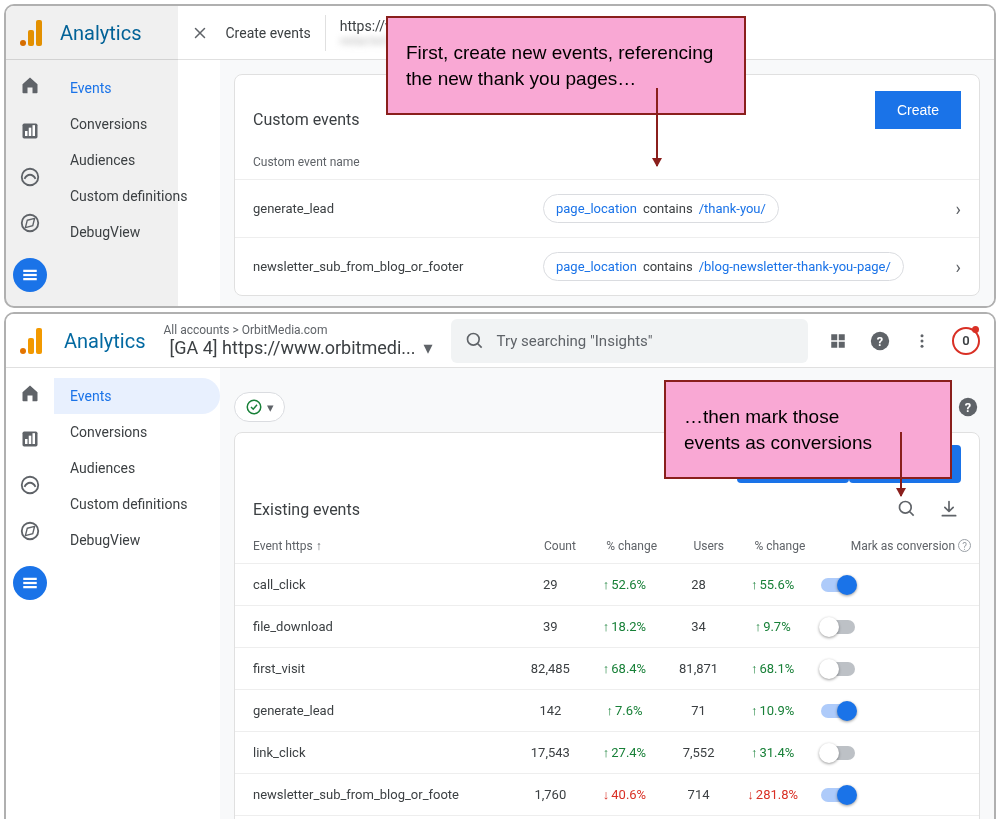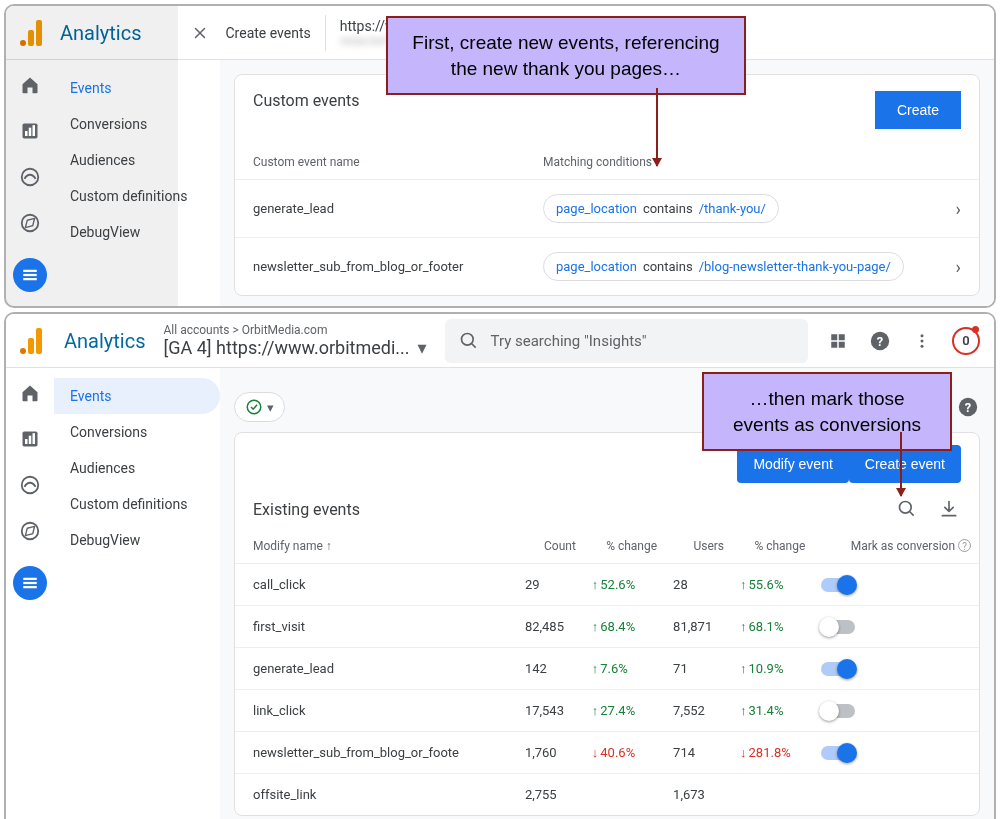--- a/index.html
+++ b/index.html
@@ -29,45 +29,45 @@
   .rail .ic{width:22px;height:22px;color:#5f6368;display:flex;align-items:center;justify-content:center;}
   .rail .ic.active{width:34px;height:34px;border-radius:50%;background:#1a73e8;color:#fff;}
   .navitem{padding:10px 16px;font-size:14px;color:#3c4043;cursor:pointer;white-space:nowrap;overflow:hidden;text-overflow:ellipsis;}
   .navitem.active{color:#1a73e8;font-weight:400;}
   .navitem.pill{background:#e8f0fe;border-radius:0 18px 18px 0;}
   .main{flex:1;min-width:0;background:#f8f9fa;padding:14px;}
   .card{background:#fff;border:1px solid #e0e0e0;border-radius:8px;}
   .row{position:relative;}
   .body{display:flex;}
   .create-btn{background:#1a73e8;color:#fff;border:none;border-radius:0;height:38px;padding:0 22px;font-size:14px;font-weight:500;cursor:pointer;}
-  .sec-head{display:flex;align-items:flex-start;justify-content:space-between;padding:16px 18px;}
+  .sec-head{display:flex;align-items:flex-end;justify-content:space-between;padding:16px 18px;}
   .sec-title{font-size:16px;color:#3c4043;}
   .th{font-size:12px;color:#5f6368;padding:10px 18px;}
   .tr{display:flex;align-items:center;border-top:1px solid #eee;padding:14px 18px;gap:16px;}
   .chip{display:inline-flex;align-items:flex-start;gap:6px;border:1px solid #dadce0;border-radius:20px;padding:6px 12px;font-size:13px;}
   .chip .p{color:#1a73e8;}
   .chip .op{color:#3c4043;}
   .chev{margin-left:auto;color:#5f6368;font-size:18px;}
-  .callout{position:absolute;border:2px solid #8a1f1c;background:#c4b5fd;padding:12px 18px;font-family:Arial,Helvetica,sans-serif;font-size:19px;text-align:center;line-height:1.35;color:#000;}
+  .callout{position:absolute;border:2px solid #8a1f1c;background:#f9a8d4;padding:22px 18px;font-family:Arial,Helvetica,sans-serif;font-size:19px;line-height:1.35;color:#000;}
   .arrow{position:absolute;width:2px;background:#8a1f1c;}
   .arrow::after{content:"";position:absolute;left:-4px;bottom:-1px;border-left:5px solid transparent;border-right:5px solid transparent;border-top:9px solid #8a1f1c;}
   
   .crumbs{font-size:12px;color:#5f6368;}
-  .propsel{display:flex;align-items:center;gap:8px;font-size:18px;color:#3c4043;}
+  .propsel{display:flex;align-items:center;gap:8px;font-size:18px;color:#3c4043;margin-left:6px;}
   .search{flex:1;display:flex;align-items:center;gap:12px;background:#f1f3f4;border-radius:6px;height:44px;padding:0 14px;color:#5f6368;}
   .iconbtn{width:24px;height:24px;display:flex;align-items:center;justify-content:center;color:#5f6368;cursor:pointer;}
   .zero{width:28px;height:28px;border:2px solid #d93025;border-radius:50%;display:flex;align-items:center;justify-content:center;font-size:13px;font-weight:600;position:relative;}
   .zero::before{content:"";position:absolute;top:-3px;right:-1px;width:7px;height:7px;background:#d93025;border-radius:50%;}
   .toolbar2{display:flex;align-items:center;gap:10px;padding:10px 0;}
   .pillbtn{display:flex;align-items:center;gap:4px;border:1px solid #dadce0;background:#fff;border-radius:20px;height:30px;padding:0 10px;}
   .bluebtn{background:#1a73e8;color:#fff;border:none;border-radius:4px;height:38px;padding:0 16px;font-size:14px;}
   .table{width:100%;border-collapse:collapse;}
   .table th{font-size:12px;color:#5f6368;font-weight:400;text-align:right;padding:10px 8px;}
   .table th:first-child{text-align:left;padding-left:18px;}
-  .table td{font-size:13px;color:#3c4043;text-align:left;padding:13px 8px;border-top:1px solid #eee;}
+  .table td{font-size:13px;color:#3c4043;text-align:center;padding:13px 8px;border-top:1px solid #eee;}
   .table td:first-child{text-align:left;padding-left:18px;}
   .pct{display:inline-flex;align-items:center;gap:2px;}
   .up{color:#188038;}
   .down{color:#d93025;}
   .toggle{position:relative;width:34px;height:14px;background:#bdc1c6;border-radius:10px;}
   .toggle::after{content:"";position:absolute;top:-3px;width:20px;height:20px;border-radius:50%;background:#fff;box-shadow:0 1px 3px rgba(0,0,0,.4);}
   .toggle.off::after{left:-2px;background:#fff;}
   .toggle.on{background:#aecbfa;}
   .toggle.on::after{right:-2px;background:#1a73e8;}
   .existing-head{display:flex;align-items:center;justify-content:space-between;padding:14px 18px 8px;}
@@ -141,21 +141,20 @@
         <div class="navitem">DebugView</div>
       </div>
     <div class="main">
       <div class="card">
         <div class="sec-head">
           <div class="sec-title">Custom events</div>
           <button class="create-btn">Create</button>
         </div>
         <div style="display:flex;">
           <div class="th" style="width:290px;">Custom event name</div>
-          <div class="th">Matching conditions</div>
         </div>
         <div id="cust-rows">
             <div class="tr">
               <div style="width:274px;font-size:13px;">generate_lead</div>
               <div class="chip">
                 <span class="p">page_location</span>
                 <span class="op">contains</span>
                 <span class="p">/thank-you/</span>
               </div>
               <div class="chev">›</div>
@@ -302,37 +301,47 @@
             <div class="iconbtn">
                 <svg width="20" height="20" viewBox="0 0 24 24">
                   <path d="M12 3v12m0 0l-5-5m5 5l5-5M4 20h16" fill="none" stroke="#5f6368" stroke-width="2" stroke-linecap="round"></path>
                 </svg>
               </div>
           </div>
         </div>
         <table class="table">
           <thead>
               <tr id="thead2">
-                <th>Modify name ↑</th>
+                <th>Event https ↑</th>
                 <th>Count</th>
                 <th>% change</th>
                 <th>Users</th>
                 <th>% change</th>
                 <th>Mark as conversion <span style="display:inline-block;border:1px solid #9aa0a6;color:#9aa0a6;border-radius:50%;width:13px;height:13px;font-size:10px;line-height:13px;text-align:center;">?</span></th>
               </tr>
             </thead>
           <tbody id="tbody2">
               <tr>
                 <td>call_click</td>
                 <td>29</td>
                 <td><span class="pct up"><span>↑</span>52.6%</span></td>
                 <td>28</td>
                 <td><span class="pct up"><span>↑</span>55.6%</span></td>
                 <td style="padding-right:28px;">
                   <div class="toggle on"></div>
+                </td>
+              </tr>
+              <tr>
+                <td>file_download</td>
+                <td>39</td>
+                <td><span class="pct up"><span>↑</span>18.2%</span></td>
+                <td>34</td>
+                <td><span class="pct up"><span>↑</span>9.7%</span></td>
+                <td style="padding-right:28px;">
+                  <div class="toggle off"></div>
                 </td>
               </tr>
               <tr>
                 <td>first_visit</td>
                 <td>82,485</td>
                 <td><span class="pct up"><span>↑</span>68.4%</span></td>
                 <td>81,871</td>
                 <td><span class="pct up"><span>↑</span>68.1%</span></td>
                 <td style="padding-right:28px;">
                   <div class="toggle off"></div>
@@ -373,18 +382,18 @@
                 <td>2,755</td>
                 <td></td>
                 <td>1,673</td>
                 <td></td>
                 <td style="padding-right:28px;"></td>
               </tr>
             </tbody>
         </table>
       </div>
 
-      <div class="callout" style="right:42px;top:4px;width:250px;white-space:pre-line;">…then mark those
+      <div class="callout" style="right:42px;top:12px;width:288px;white-space:pre-line;">…then mark those
 events as conversions</div>
       <div class="arrow" style="right:92px;top:64px;height:64px;"></div>
     </div>
   </div>
 </div>
 
 </body></html>

